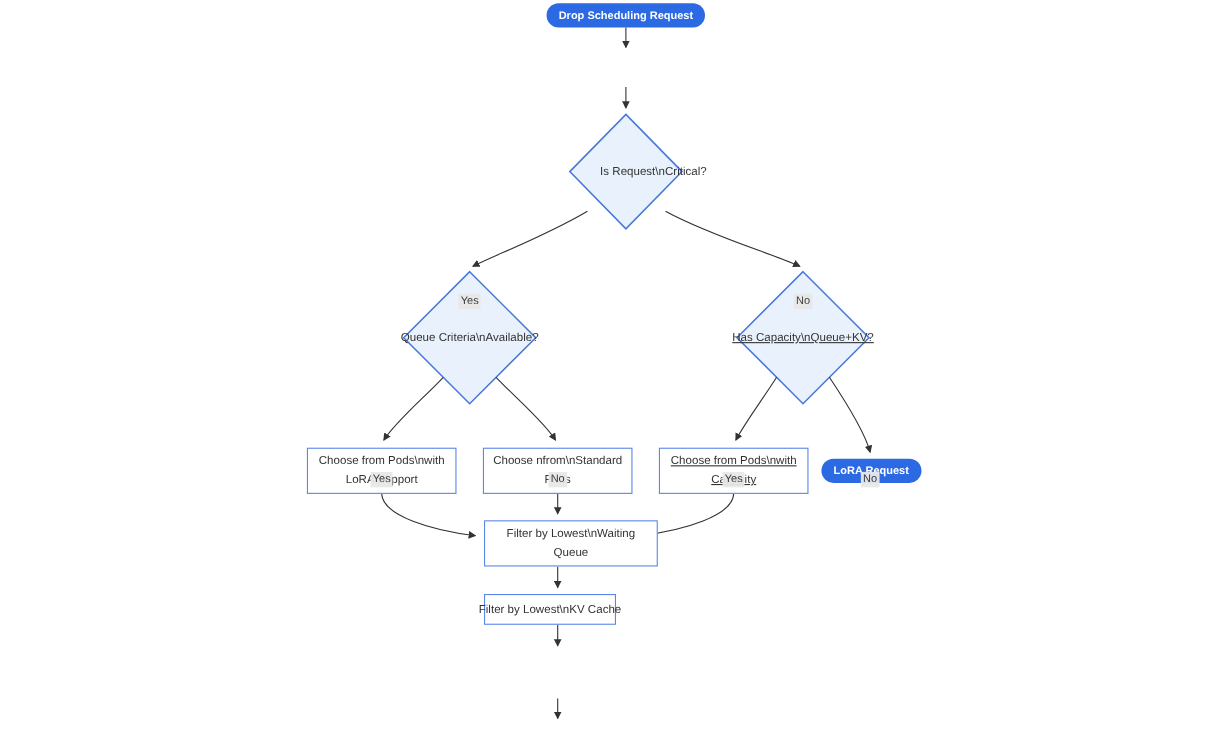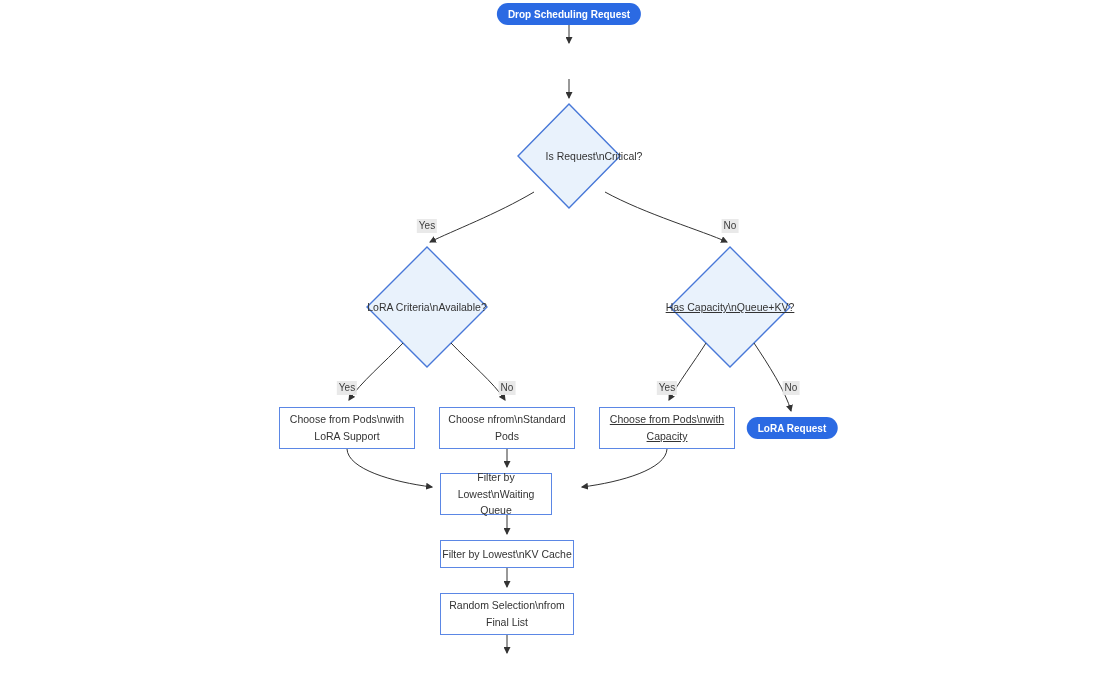--- a/index.html
+++ b/index.html
@@ -34,21 +34,21 @@
     padding:0 11px;height:22px;white-space:nowrap;
     transform:translateX(-50%);
   }
   .diamond-label{
     position:absolute;z-index:2;transform:translate(-50%,-50%);
     font-size:10.5px;white-space:nowrap;text-align:center;
   }
   .edge-label{
     position:absolute;z-index:3;transform:translate(-50%,-50%);
     background:var(--label-bg);opacity:0.95;padding:0px 2px;
-    font-size:10px;line-height:14px;
+    font-size:10px;line-height:14px;margin-top:48px;
   }
   .single{white-space:nowrap;}
 </style>
 </head>
 <body>
 
 <div id="canvas">
 
   <svg id="edges" width="1103" height="685" viewBox="0 0 1103 685">
     <defs>
@@ -83,29 +83,28 @@
 
   <div class="node pill-node" style="left:507px;top:692px;height:36px;padding:0 9px;">End</div>
 
 
   <div class="node rect-node" style="left:279px;top:407px;width:136px;height:42px;">Choose from Pods\nwith LoRA Support</div>
 
   <div class="node rect-node" style="left:439px;top:407px;width:136px;height:42px;">Choose nfrom\nStandard Pods</div>
 
   <div class="node rect-node" style="left:599px;top:407px;width:136px;height:42px;text-decoration:underline;">Choose from Pods\nwith Capacity</div>
 
-  <div class="node rect-node" style="left:440px;top:473px;width:112px;height:42px;">Filter by Lowest\nWaiting Queue</div>
+  <div class="node rect-node" style="left:440px;top:473px;width:158px;height:42px;">Filter by Lowest\nWaiting Queue</div>
 
-  <div class="node rect-node single" style="left:440px;top:540px;width:134px;height:28px;">Filter by Lowest\nKV Cache</div>
+  <div class="node rect-node single" style="left:440px;top:540px;width:120px;height:28px;">Filter by Lowest\nKV Cache</div>
 
-  <div class="node rect-node" style="left:440px;top:593px;width:134px;height:42px;">Random Selection\nfrom Final List</div>
 
   <div class="diamond-label" style="left:569px;top:156px;margin-left:25px;">Is Request\nCritical?</div>
 
-  <div class="diamond-label" style="left:427px;top:307px;">LoRA Criteria\nAvailable?</div>
+  <div class="diamond-label" style="left:427px;top:307px;">Queue Criteria\nAvailable?</div>
 
   <div class="diamond-label" style="left:730px;top:307px;text-decoration:underline;">Has Capacity\nQueue+KV?</div>
 
   <div class="edge-label" style="left:427px;top:226px;">Yes</div>
 
   <div class="edge-label" style="left:730px;top:226px;">No</div>
 
   <div class="edge-label" style="left:347px;top:388px;">Yes</div>
 
   <div class="edge-label" style="left:507px;top:388px;">No</div>

